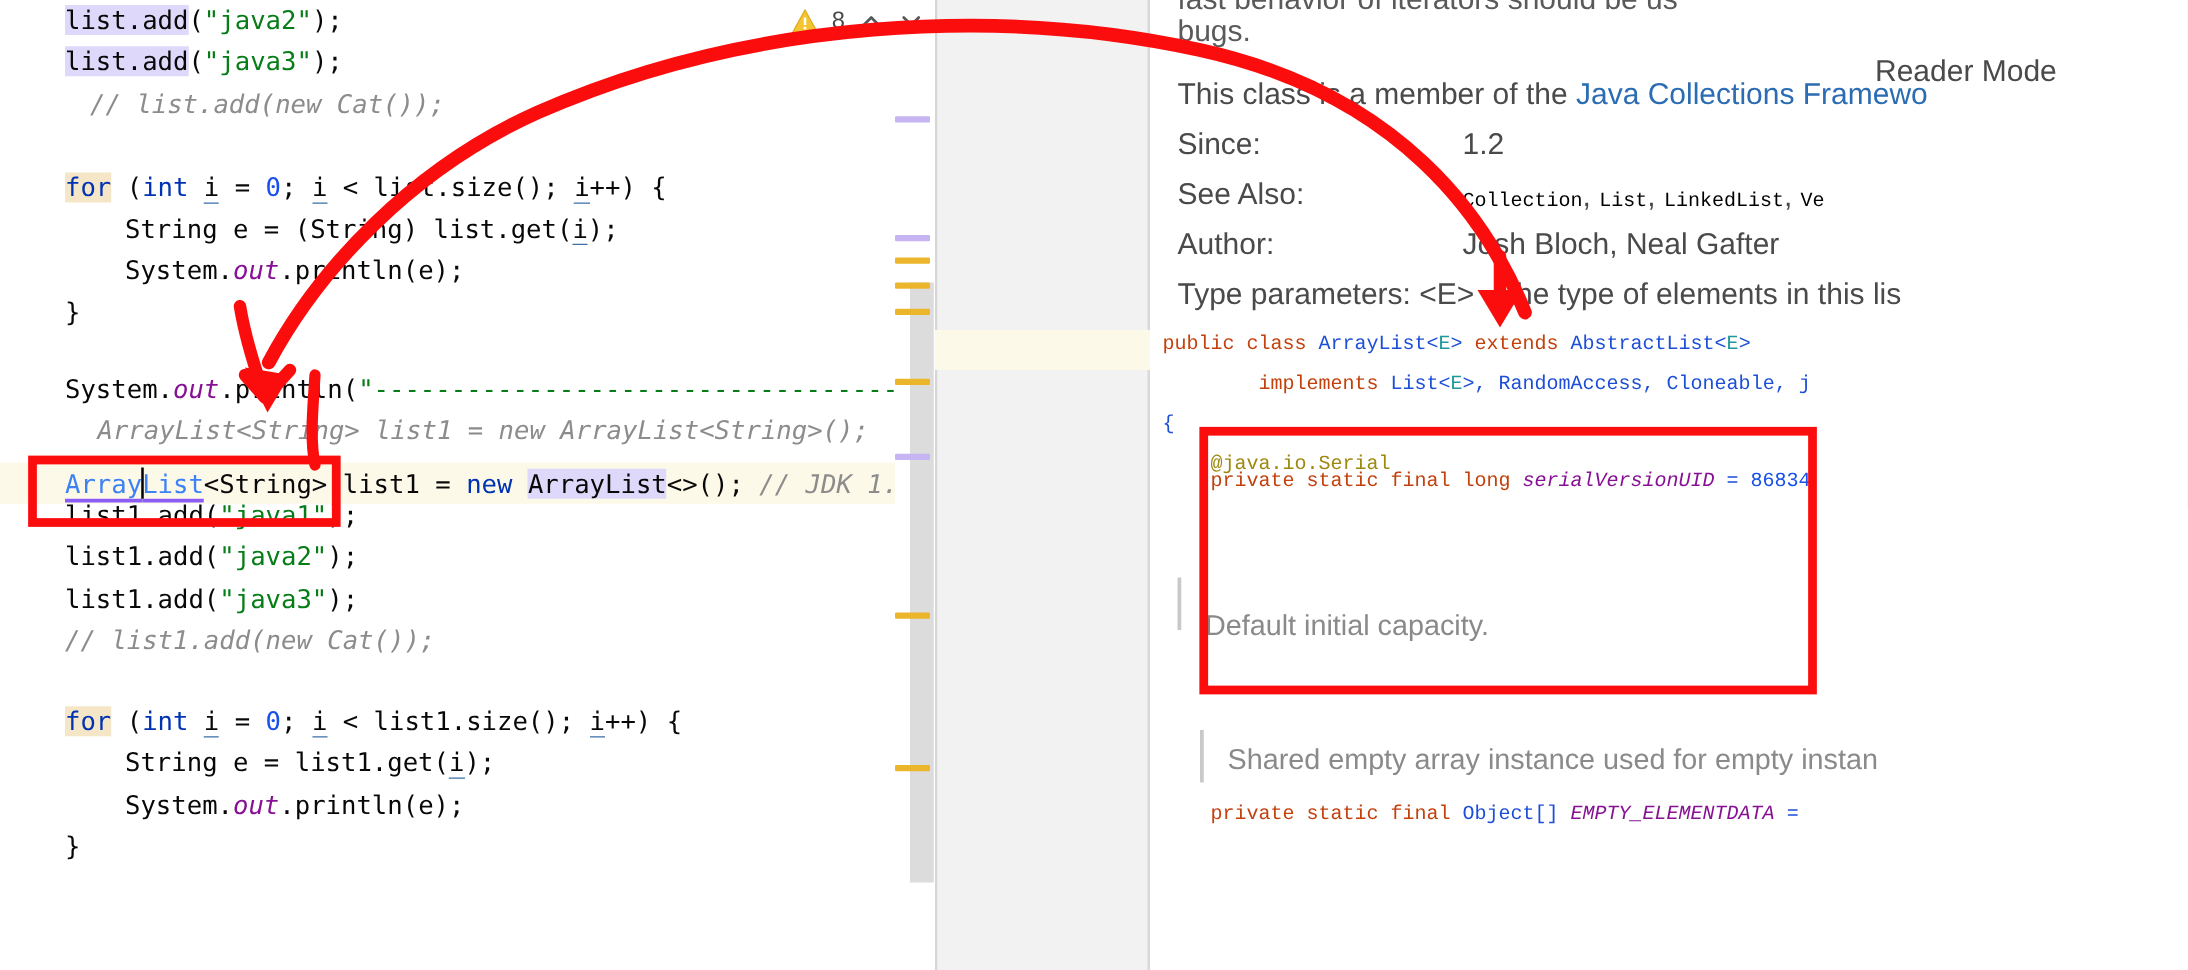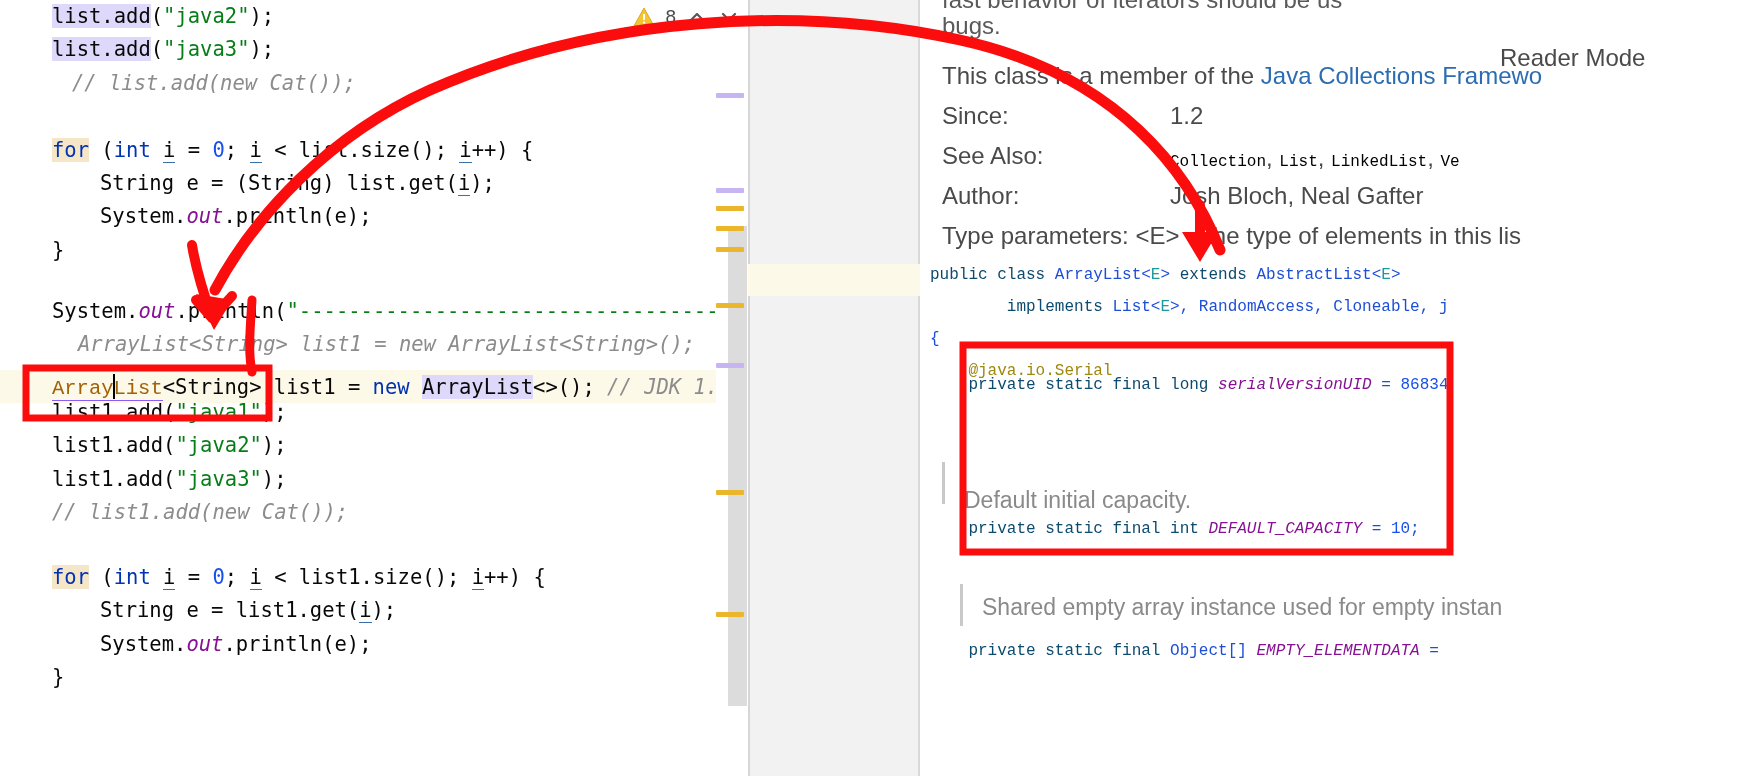--- a/index.html
+++ b/index.html
@@ -33,21 +33,21 @@
   
   .kw      { color:#0033b3; }
   .num     { color:#1750eb; }
   .str     { color:#067d17; }
   .cmt     { color:#8c8c8c; font-style:italic; }
   .fld     { color:#871094; font-style:italic; }
   .plain   { color:#080808; }
   .ident-u { border-bottom:1px solid #3a6ea8; }
   .hl-kw   { background:#f5e6c8; }
   .hl-ident{ background:#ded9fb; }
-  .link-ident { color:#a16207; border-bottom:1px solid #8b5cf6;font-family:Liberation Mono, monospace; }
+  .link-ident { color:#3b82f6; border-bottom:3px solid #8b5cf6; }
 
   
   .cur-line-band {
     position:absolute; left:0; width:748px; height:33.4px;
     background:#fdf9e8;
   }
   
   .caret {
     display:inline-block; width:2px; height:25px; background:#000;
     vertical-align:-5px; margin:0 -1px;
@@ -108,21 +108,21 @@
   .doc-txt {
     font-family:"Liberation Sans", sans-serif;
     font-size:24px; color:#4a4a4a;
   }
   .doc-link { color:#2b6cb3; }
   .doc-label { color:#4a4a4a; }
   .mono {
     font-family:Liberation Mono, monospace;
     font-size:16px;
   }
-  .mono .kw2 { color:#0c4a6e;margin-top:44px; }
+  .mono .kw2 { color:#c2410c;margin-top:44px; }
   .mono .typ { color:#1d4ed8; }
   .mono .gen { color:#20999d; }
   .mono .ann { color:#9e880d; }
   .mono .fl  { color:#871094; font-style:italic; }
   .mono .nm  { color:#1750eb; }
   .jdoc-bar {
     position:absolute; width:3px; background:#c9c9c9;
   }
   .jdoc-text {
     font-family:"Liberation Sans", sans-serif;
@@ -286,21 +286,20 @@
 
       <div class="doc-line mono" style="left:10px; top:330px;"><span class="typ">{</span></div>
 
       <div class="doc-line mono" style="left:10px; top:362px;"><span class="typ">    </span><span class="ann">@java.io.</span><span class="ann">Serial</span></div>
 
       <div class="doc-line mono" style="left:10px; top:376px;"><span class="typ">    </span><span class="kw2">private static final long </span><span class="fl">serialVersionUID</span><span class="typ"> = </span><span class="nm">86834</span></div>
 
       <div class="jdoc-bar" style="left:22px; top:462px; height:42px;"></div>
       <div class="doc-line jdoc-text" style="left:44px; top:472px;margin-top:15px;">Default initial capacity.</div>
 
-      <div class="doc-line mono" style="left:10px; top:520px;"><span class="typ">    </span><span class="kw2">private static final int </span><span class="fl">DEFAULT_CAPACITY</span><span class="typ"> = </span><span class="nm">10</span><span class="typ">;</span></div>
 
       <div class="jdoc-bar" style="left:40px; top:584px; height:42px;"></div>
       <div class="doc-line jdoc-text" style="left:62px; top:594px;">Shared empty array instance used for empty instan</div>
 
       <div class="doc-line mono" style="left:10px; top:642px;"><span class="typ">    </span><span class="kw2">private static final </span><span class="typ">Object[] </span><span class="fl">EMPTY_ELEMENTDATA</span><span class="typ"> =</span></div>
     </div>
   </div>
 
   <svg class="annot" viewBox="0 0 1750 776">
 

